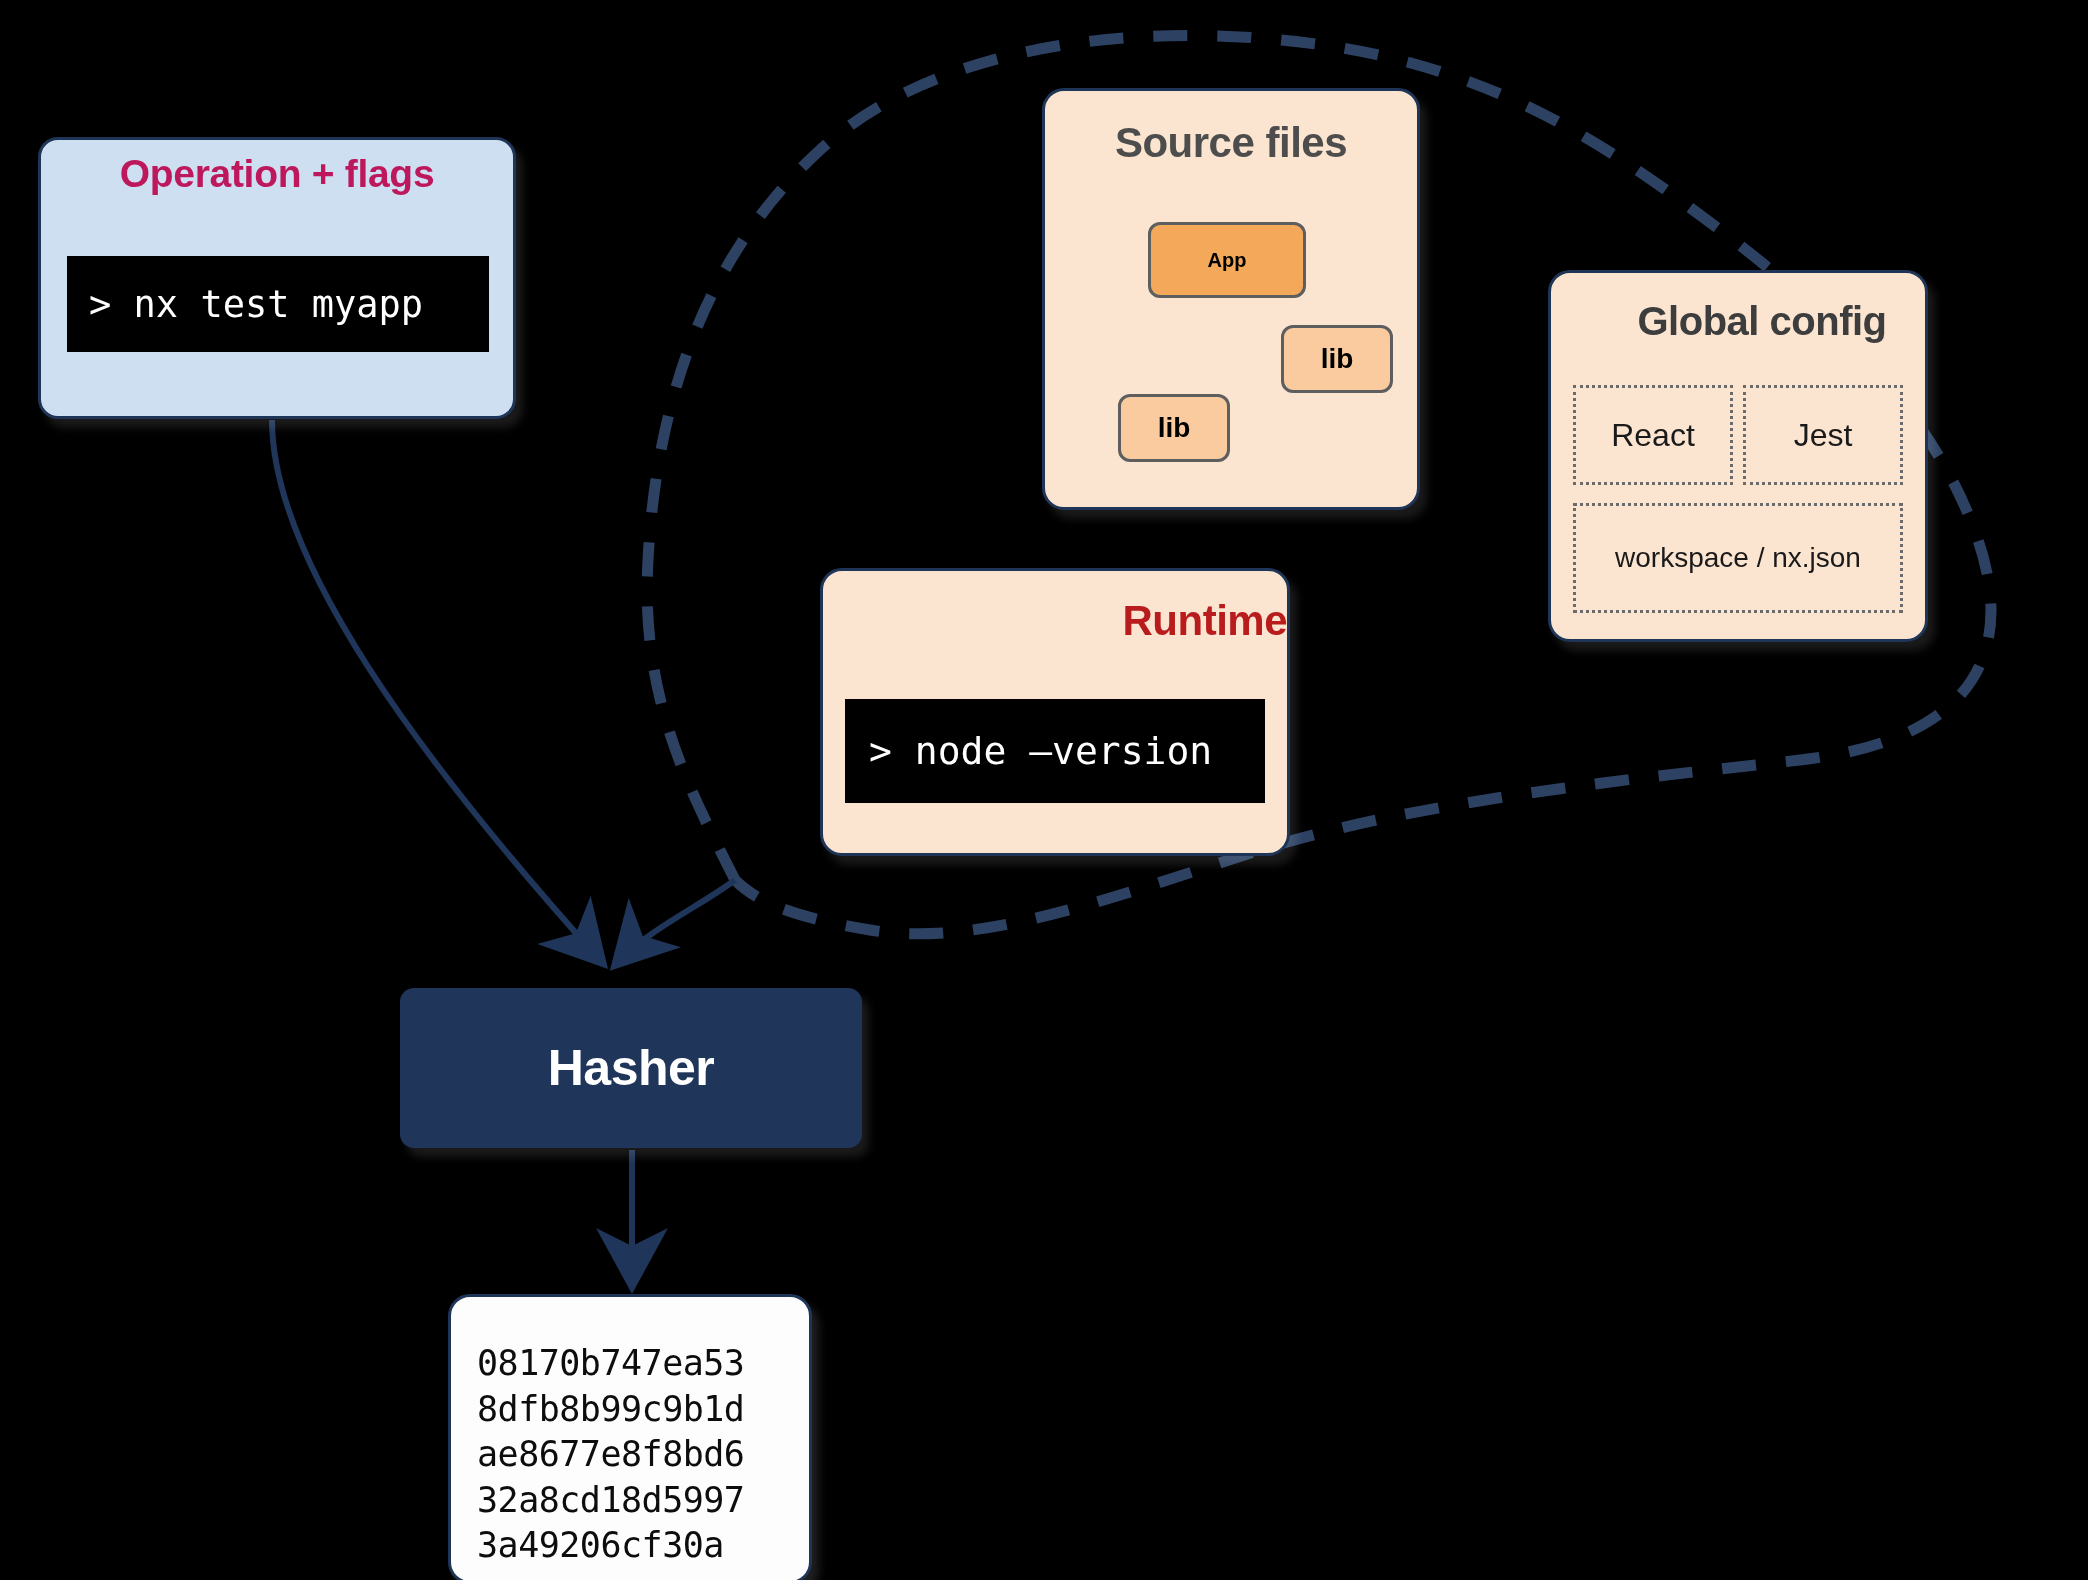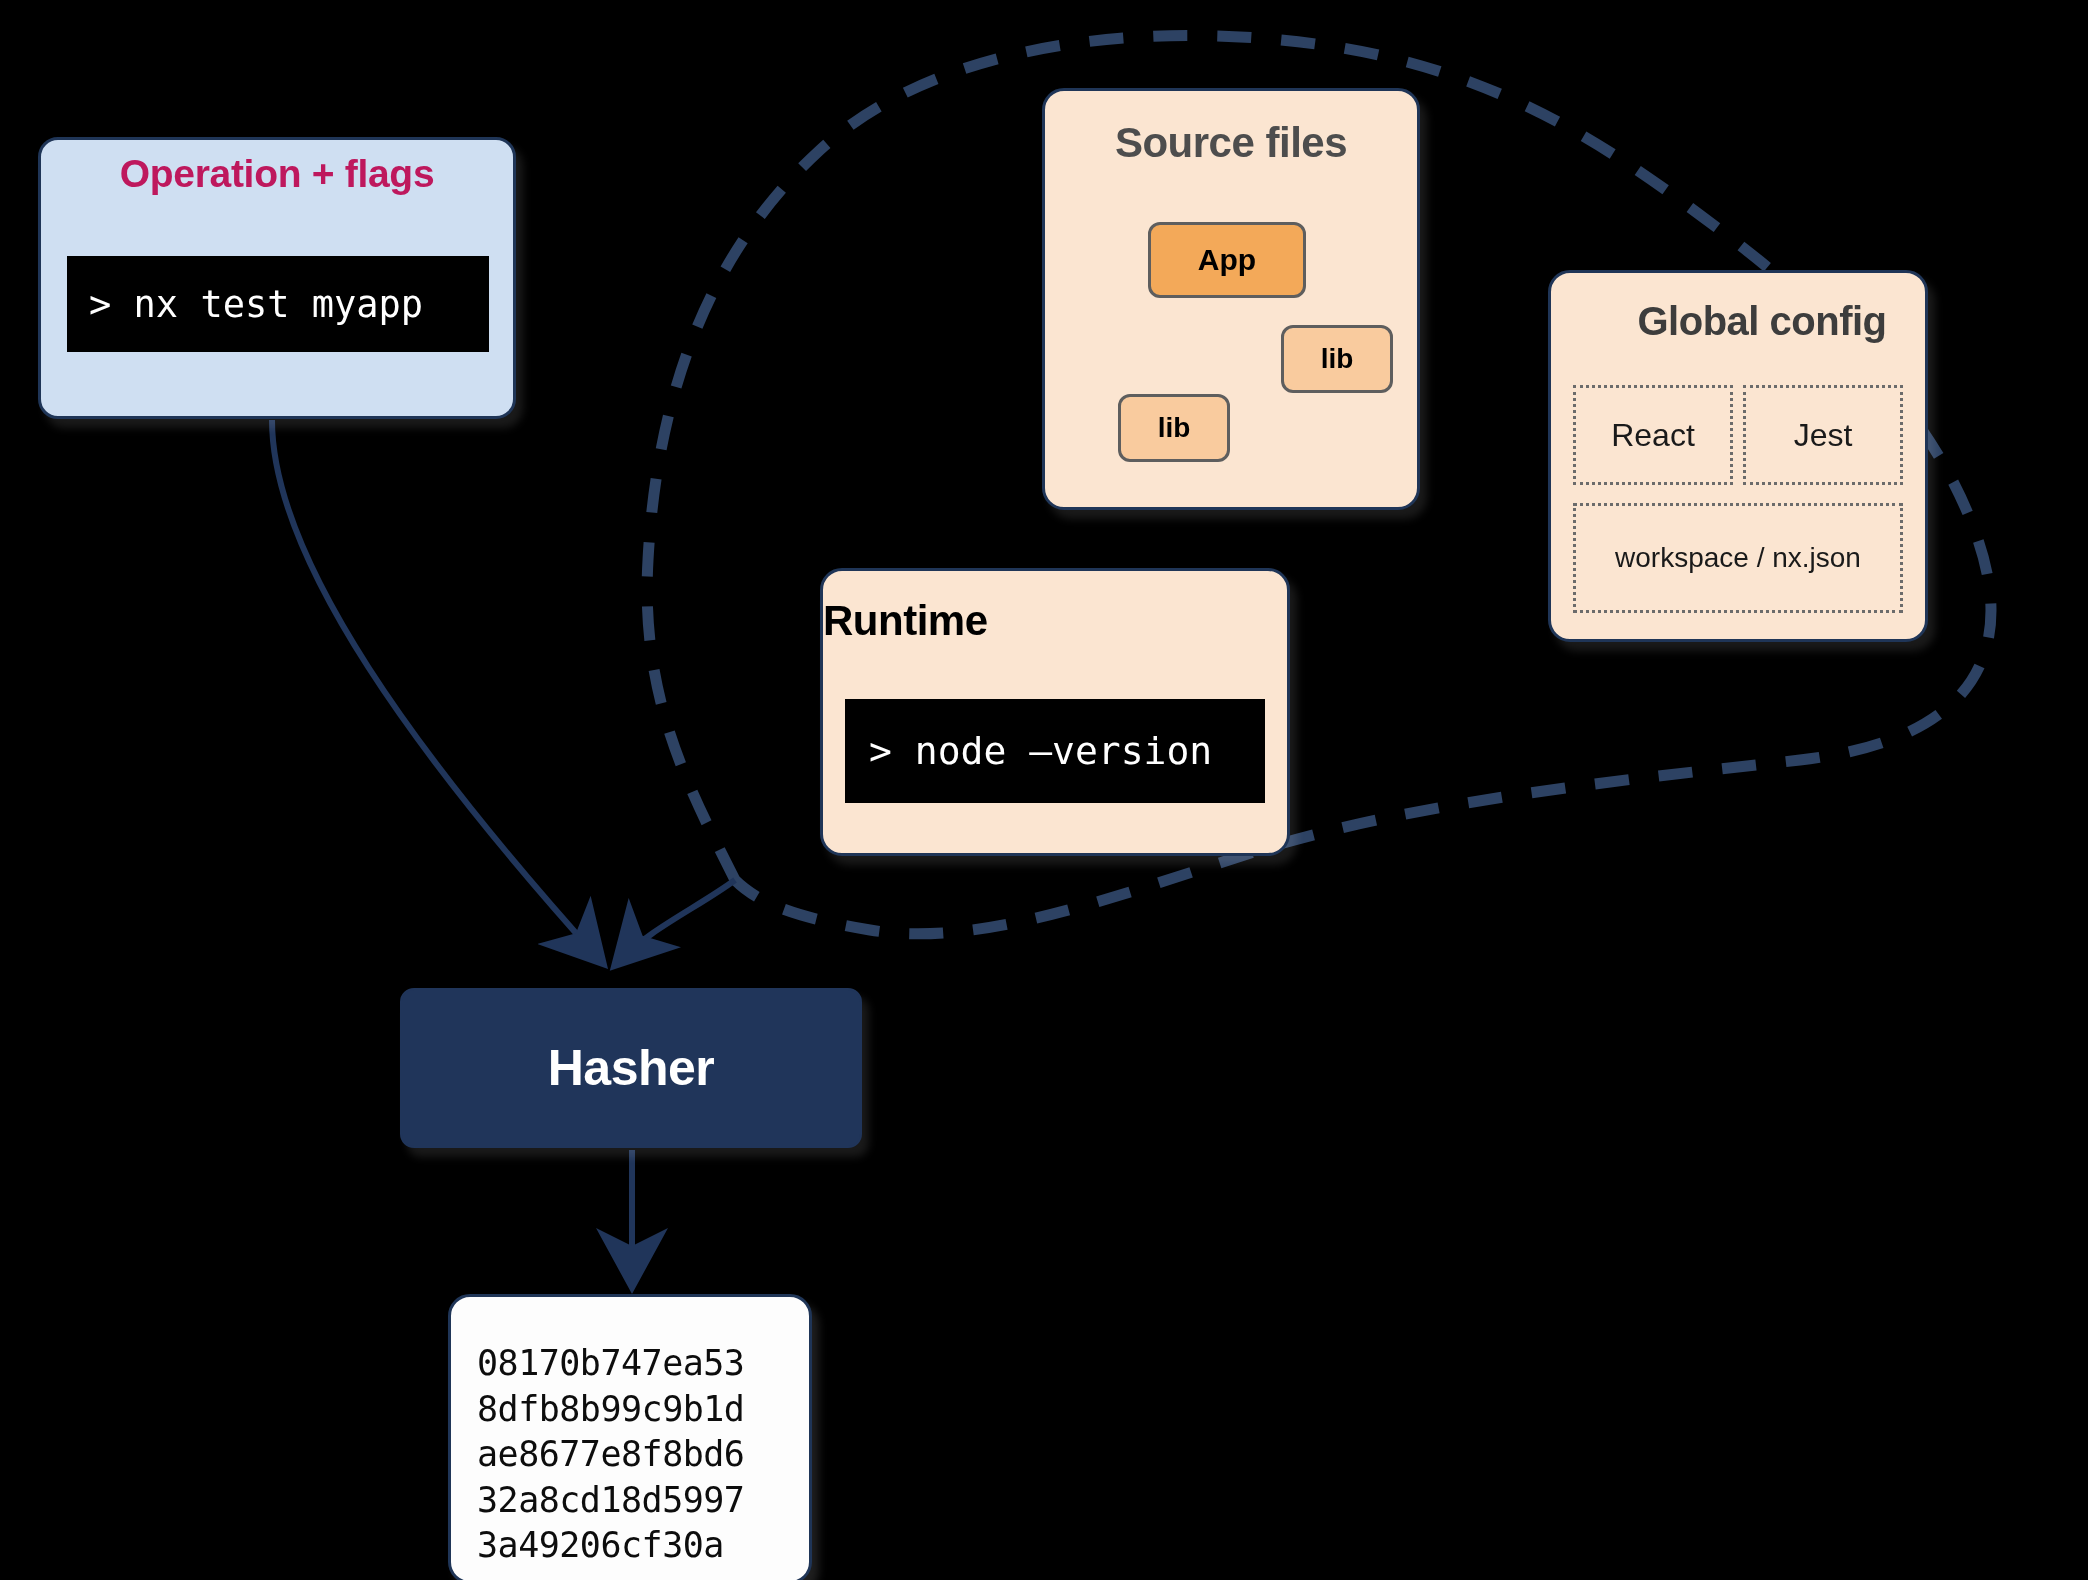--- a/index.html
+++ b/index.html
@@ -98,21 +98,21 @@
     justify-content: center;
     font-weight: bold;
     color: #000000;
   }
   #dep-app {
     left: 1148px;
     top: 222px;
     width: 158px;
     height: 76px;
     background: #f3a959;
-    font-size: 30px;
+    font-size: 20px;
   }
   #dep-lib-right {
     left: 1281px;
     top: 325px;
     width: 112px;
     height: 68px;
     background: #f9cb9e;
     font-size: 28px;
   }
   #dep-lib-left {
@@ -178,24 +178,24 @@
   #runtime {
     left: 820px;
     top: 568px;
     width: 470px;
     height: 288px;
     background: #fbe5d1;
     border: 3px solid #1f3557;
     border-radius: 22px;
   }
   #runtime .node-title {
-    color: #000000;
+    color: #b91c1c;
     font-size: 42px;
     font-weight: bold;
-    text-align: left;
+    text-align: right;
     margin-top: 26px;
     letter-spacing: -0.5px;
   }
   #runtime .terminal {
     position: absolute;
     left: 22px;
     top: 128px;
     width: 420px;
     height: 104px;
     padding-left: 24px;

